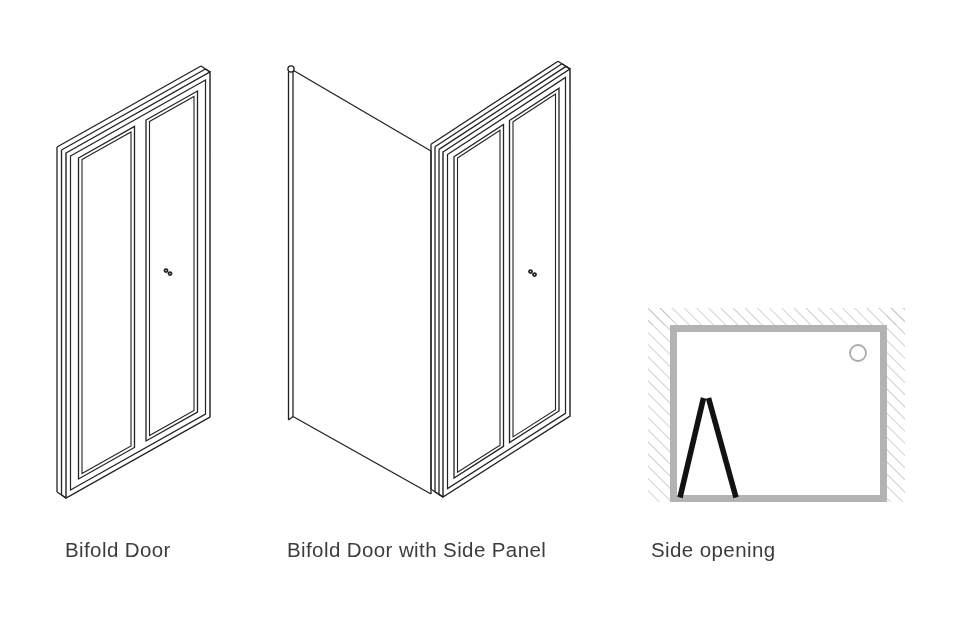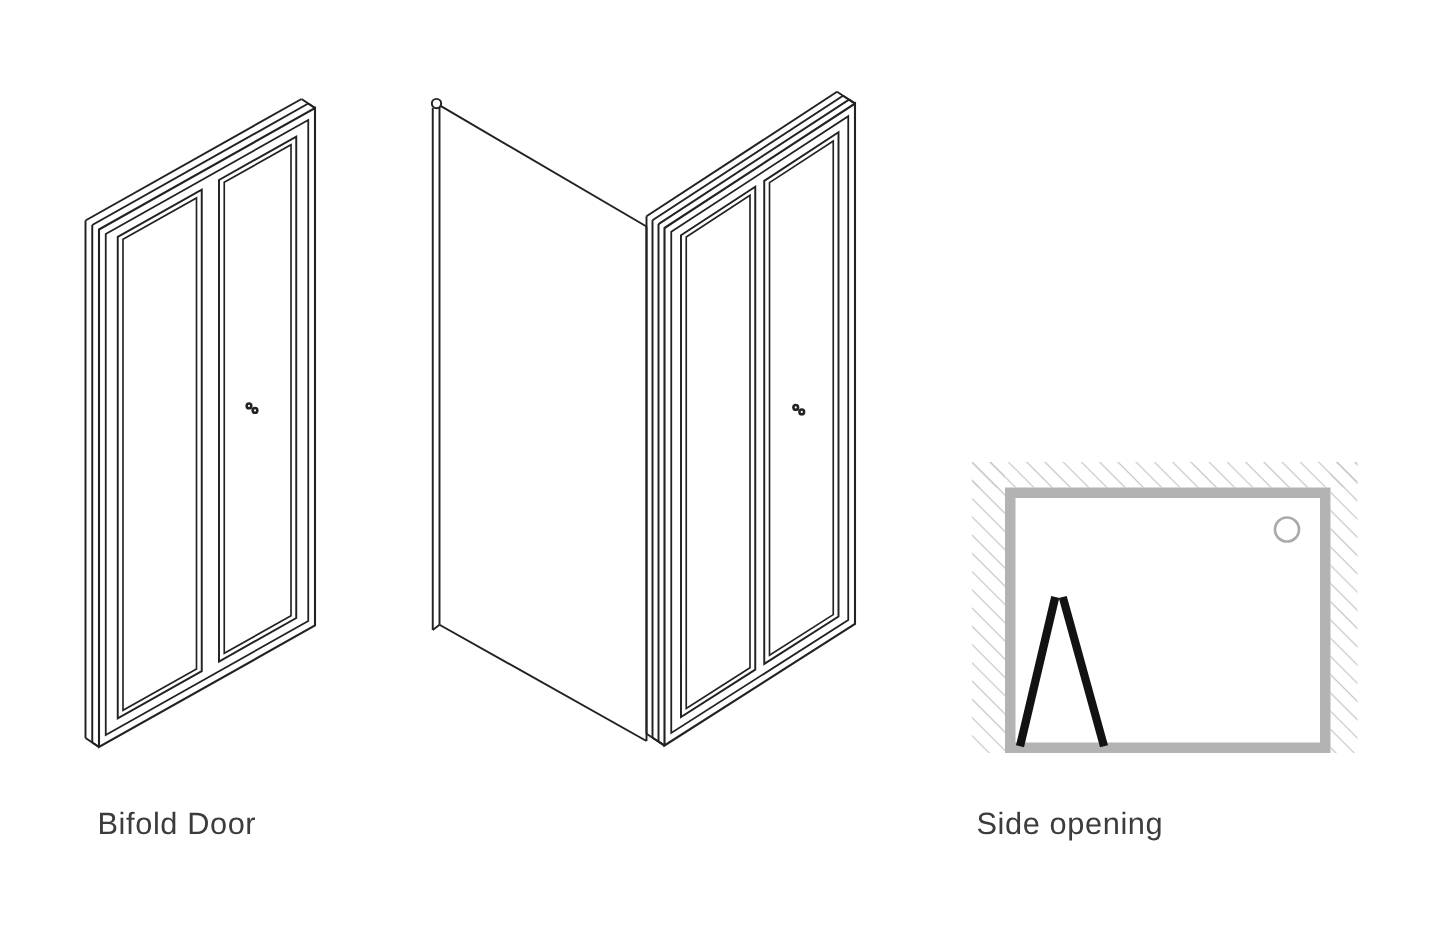--- a/index.html
+++ b/index.html
@@ -99,14 +99,15 @@
         <rect x="648" y="308" width="257" height="17" fill="url(#hatch)" stroke="none"></rect>
         <rect x="887" y="308" width="18" height="194" fill="url(#hatch)" stroke="none"></rect>
         <rect x="673.5" y="328.5" width="210" height="170" fill="#ffffff" stroke="#b3b3b3" stroke-width="7"></rect>
         <circle cx="858" cy="353" r="8" fill="#ffffff" stroke="#ababab" stroke-width="1.8"></circle>
         <line x1="703.5" y1="398" x2="680" y2="497.5" stroke="#121212" stroke-width="5.5"></line>
         <line x1="708.5" y1="398" x2="736" y2="497.5" stroke="#121212" stroke-width="5.5"></line>
       </g>
   </svg>
 
   <div class="caption caption-1">Bifold Door</div>
+  <div class="caption caption-2">Bifold Door with Side Panel</div>
   <div class="caption caption-3">Side opening</div>
 </div>
 
 </body></html>

